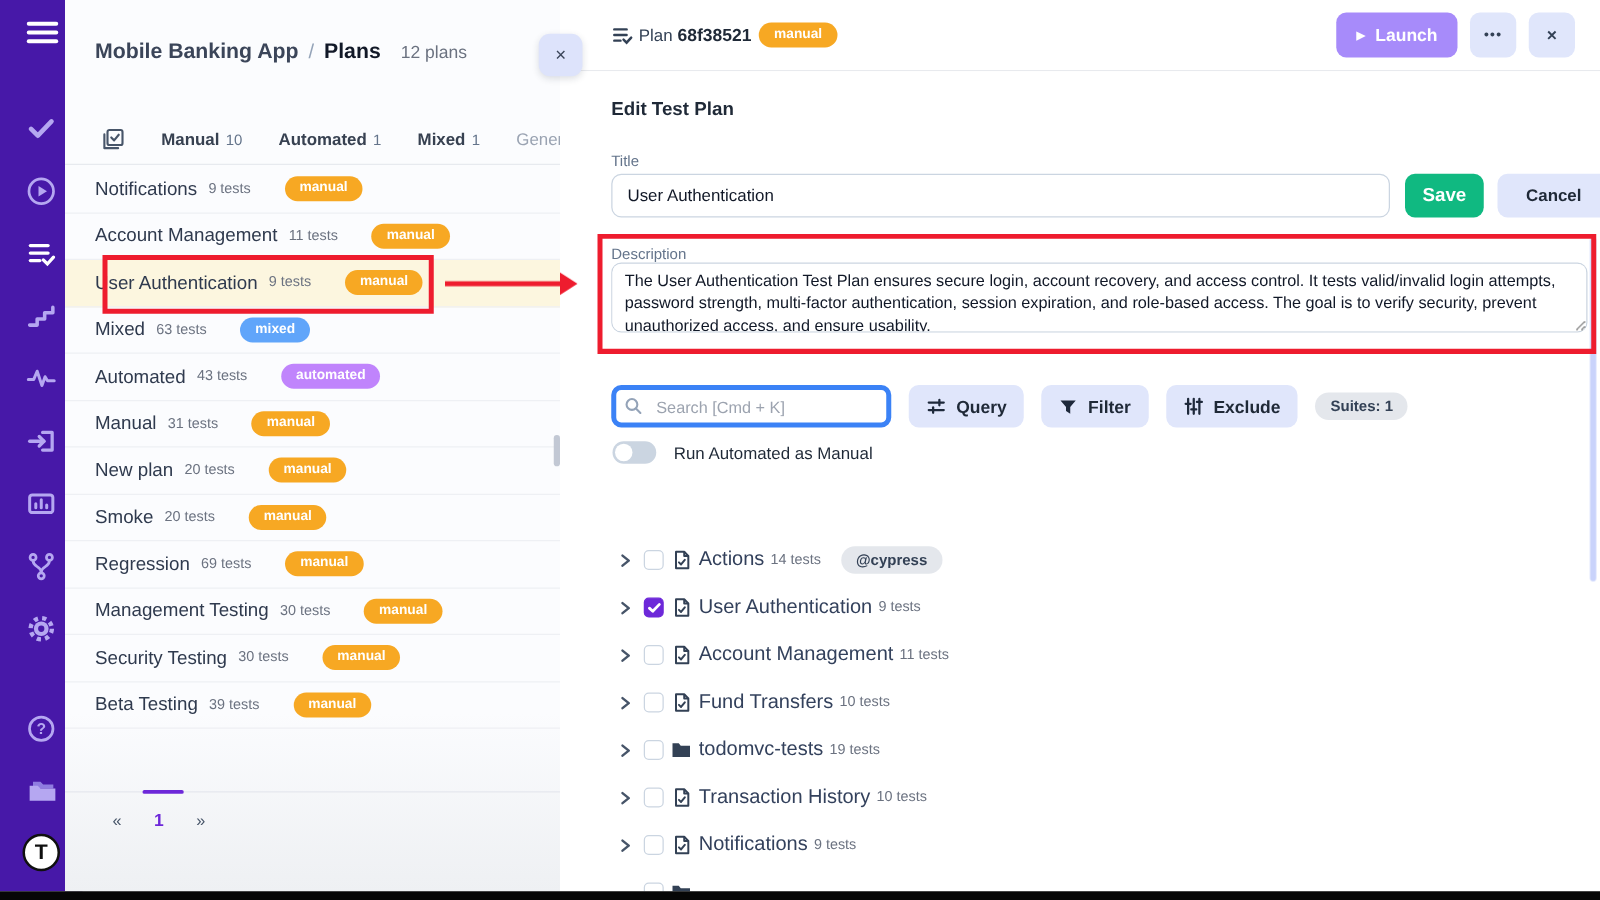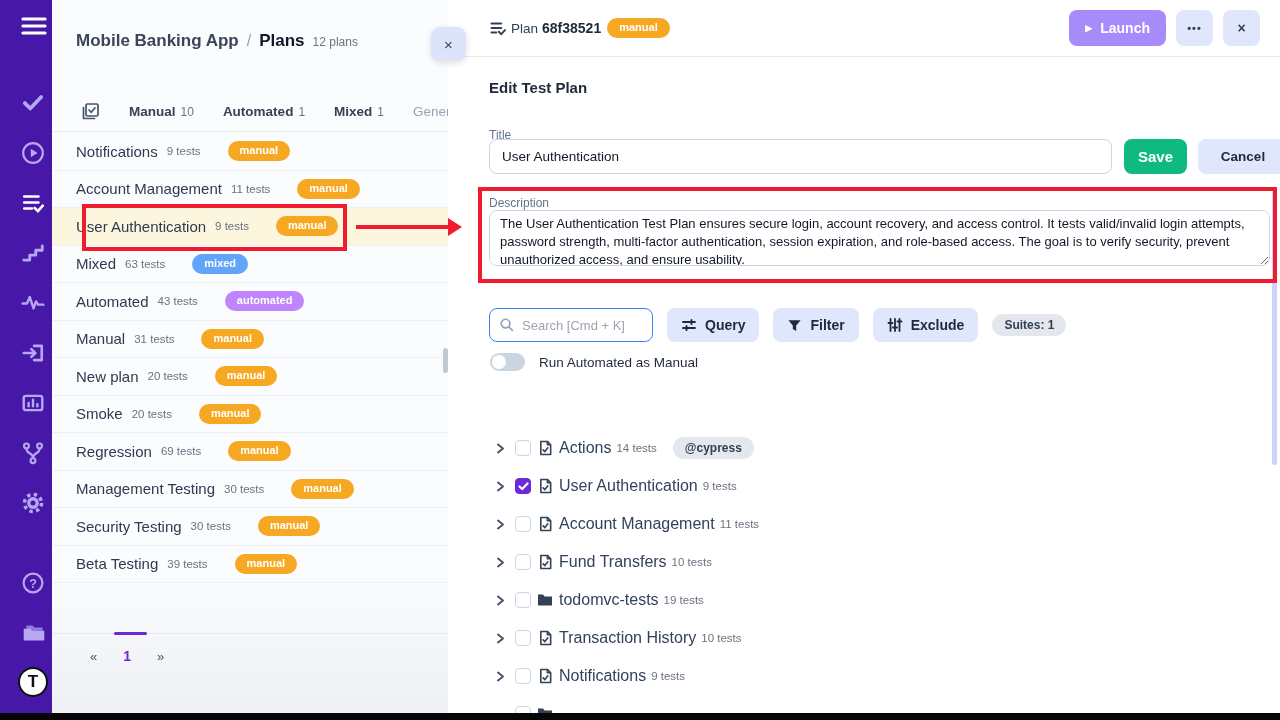--- a/index.html
+++ b/index.html
@@ -29,21 +29,21 @@
   
   .plans-panel {
     position: absolute; left: 52px; top: 0; width: 396px; height: 713px;
     background: linear-gradient(#fbfcfe 0 80%, #eef0f3 100%);
     overflow: hidden;
   }
   .pp-header { position: absolute; left: 24px; top: 31px; display: flex; align-items: baseline; gap: 8px; white-space: nowrap; }
   .pp-title { font-size: 17px; font-weight: 700; color: #3b4559; }
   .pp-sep { font-size: 16px; color: #94a3b8; font-weight: 400; }
   .pp-section { font-size: 17px; font-weight: 700; color: #111827; }
-  .pp-count { font-size: 12px; color: #6b7280; }
+  .pp-count { font-size: 14px; color: #6b7280; margin-left: 8px; }
 
   .pp-tabs {
     position: absolute; left: 0; right: 0; top: 92px; height: 40px;
     display: flex; align-items: center; gap: 29px; padding-left: 28px;
     border-bottom: 1px solid #e7eaef; white-space: nowrap;
   }
   .tab { display: flex; align-items: baseline; gap: 5px; cursor: pointer; }
   .tab-label { font-size: 13.5px; font-weight: 600; color: #374151; }
   .tab-count { font-size: 12px; color: #64748b; }
   .tab.muted .tab-label { color: #9aa3b2; font-weight: 500; }
@@ -99,21 +99,21 @@
   .btn-square {
     width: 37px; height: 36px; border: none; border-radius: 8px; background: #e0e6fb;
     color: #334155; font-size: 14px; font-weight: 700; cursor: pointer; display: grid; place-items: center;
     font-family: inherit;
   }
   .btn-square.dots { font-size: 11px; letter-spacing: 1px; }
 
   .detail-content { position: absolute; left: 463px; right: 0; top: 57px; height: 656px; background: #fff; overflow: hidden; }
   .dc-heading { position: absolute; left: 26px; top: 22px; font-size: 15px; font-weight: 700; color: #1f2937; }
   .field-label { font-size: 12px; color: #64748b; }
-  .lbl-title { position: absolute; left: 26px; top: 71px; }
+  .lbl-title { position: absolute; left: 26px; top: 65px; }
   .inp-title {
     position: absolute; left: 26px; top: 82px; width: 623px; height: 35px;
     border: 1px solid #cbd5e1; border-radius: 8px; padding: 0 12px; font-size: 13.5px; color: #111827;
     font-family: inherit; background: #fff; outline: none;
   }
   .btn-save {
     position: absolute; left: 661px; top: 82px; width: 63px; height: 35px;
     background: #10b981; color: #fff; border: none; border-radius: 8px; font-size: 15px; font-weight: 700;
     cursor: pointer; font-family: inherit;
   }
@@ -134,21 +134,21 @@
   }
 
   .dc-toolbar { position: absolute; left: 26px; top: 251px; display: flex; align-items: center; gap: 14px; }
   .btn-soft {
     height: 34px; padding: 0 14px; border: none; border-radius: 8px; background: #e0e6fb;
     color: #1f2937; font-size: 14px; font-weight: 600; cursor: pointer; display: flex; align-items: center; gap: 8px;
     font-family: inherit; white-space: nowrap;
   }
   .search-wrap { position: relative; }
   .inp-search {
-    width: 164px; height: 34px; border: 1px solid #3b82f6; border-radius: 8px;
+    width: 224px; height: 34px; border: 4px solid #3b82f6; border-radius: 8px;
     padding: 0 10px 0 32px; font-size: 13px; color: #111827; font-family: inherit; outline: none; background: #fff;
   }
   .inp-search::placeholder { color: #9ca3af; }
   .search-icon { position: absolute; left: 10px; top: 9px; }
   .pill-gray {
     background: #e4e7ec; color: #334155; font-size: 12px; font-weight: 600;
     padding: 4px 12px; border-radius: 999px; white-space: nowrap;
   }
 
   .dc-toggle-row { position: absolute; left: 27px; top: 296px; display: flex; align-items: center; gap: 14px; }

